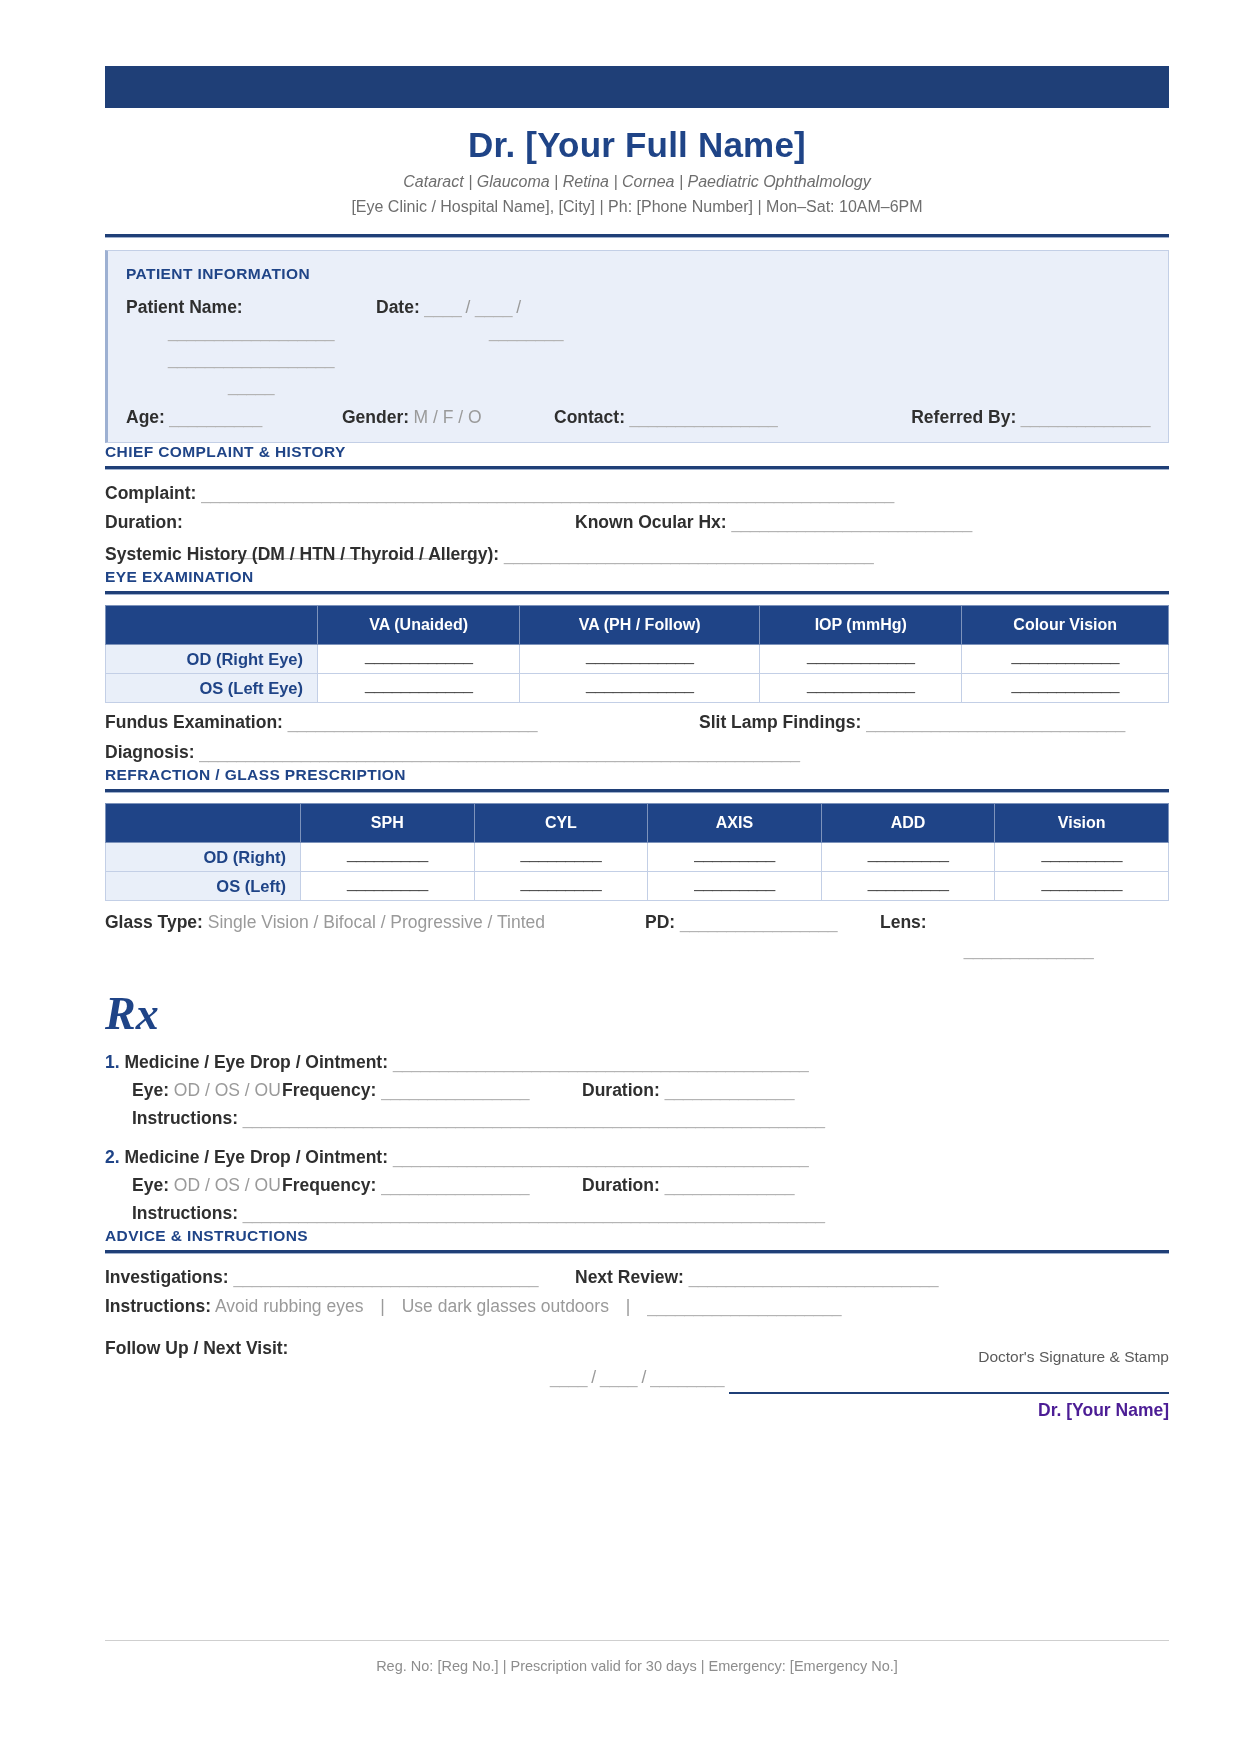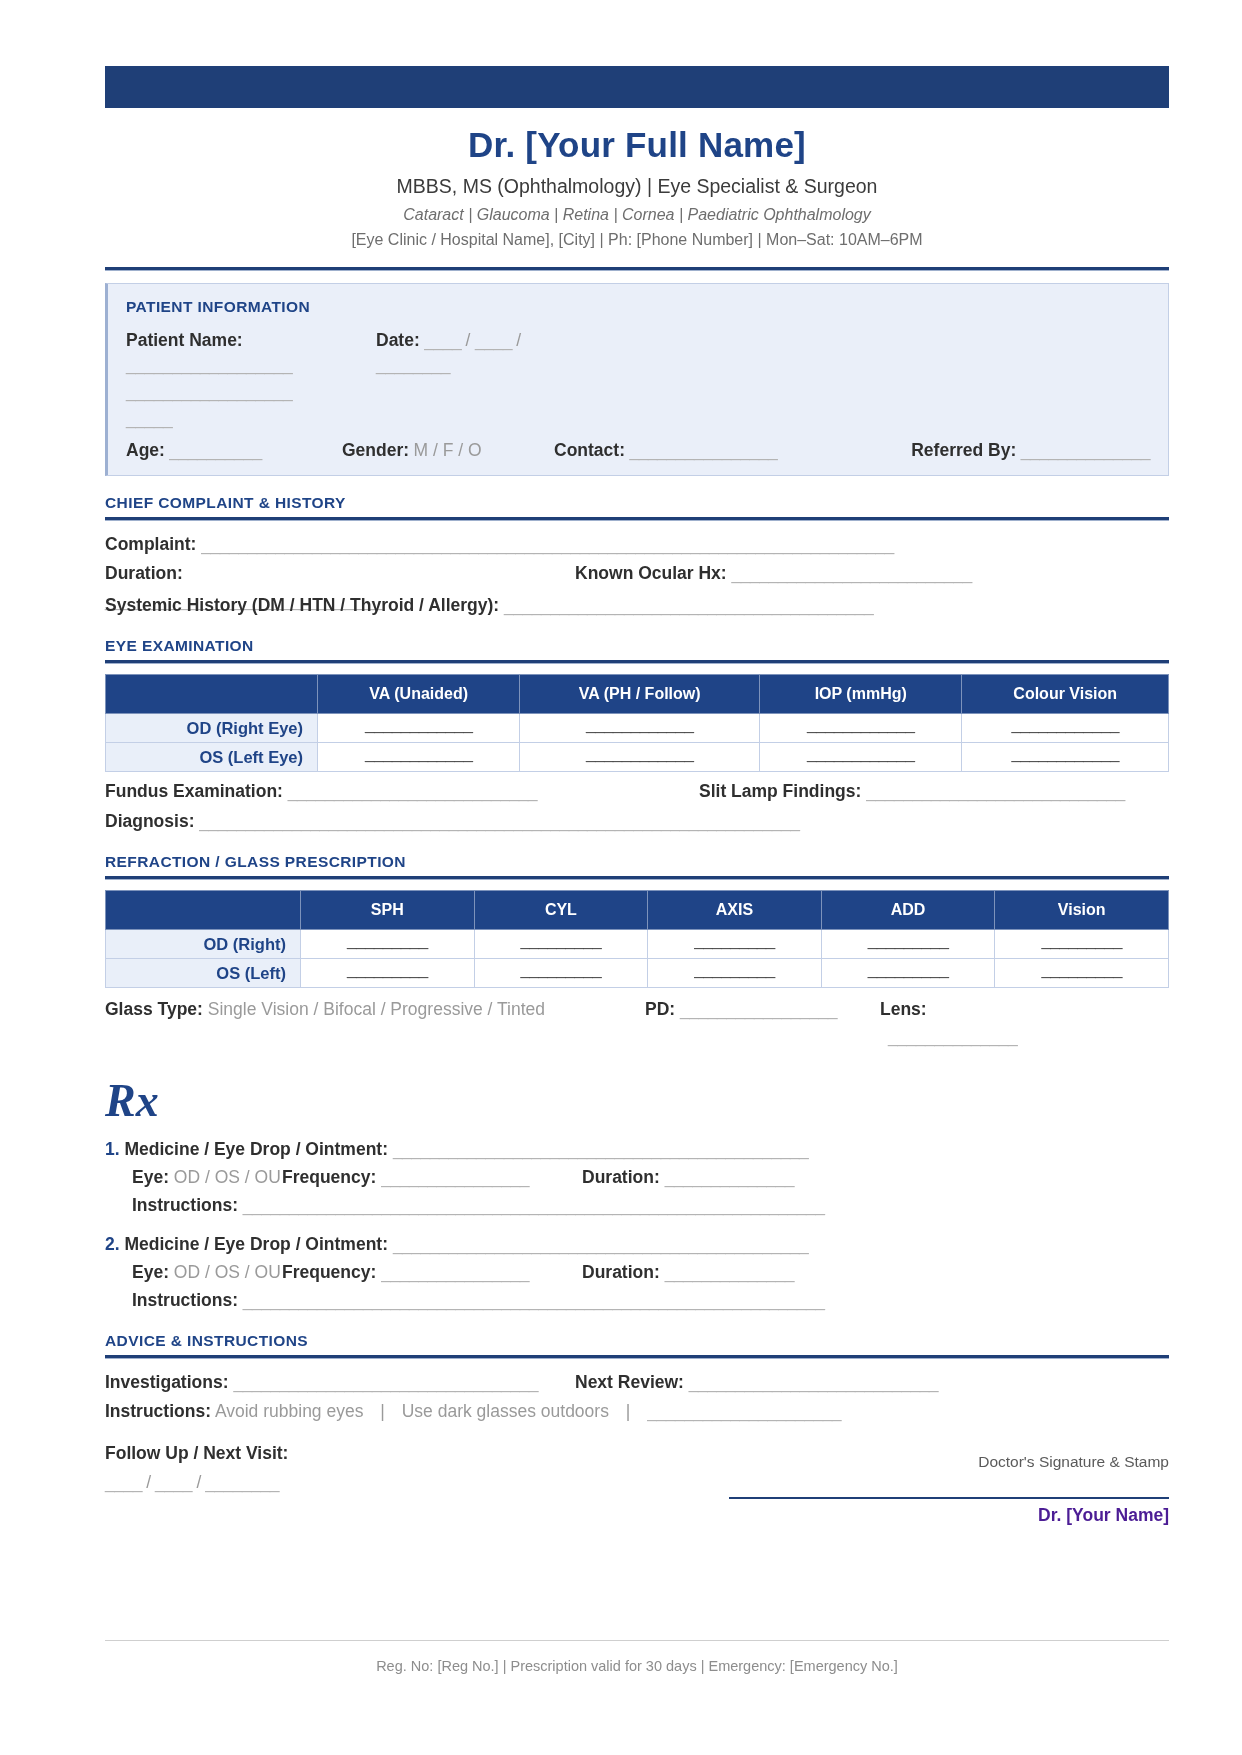--- a/index.html
+++ b/index.html
@@ -85,38 +85,37 @@
   .pt-row1 {
     margin-top: 14px;
     display: flex;
     align-items: flex-start;
   }
   .lbl-b { font-weight: bold; color: #2f2f2f; font-size: 17.5px; }
   .muted { color: #9a9a9a; font-weight: normal; }
   .ul { color: #b4b4b4; letter-spacing: -.5px; }
   .pt-name-block { width: 250px; }
   .pt-date-block { width: 300px; }
-  .wrapline { display:block; color:#b4b4b4; letter-spacing:-.5px; font-size:17.5px; line-height:1.55; }
+  .wrapline { display:block; color:#b4b4b4; letter-spacing:-.5px; font-size:17.5px; line-height:1.55;text-align:center; }
   .pt-row2 {
     margin-top: 8px;
     display: flex;
     align-items: baseline;
   }
   .pt-c1 { width: 216px; }
   .pt-c2 { width: 212px; }
   .pt-c3 { width: 290px; }
   .pt-c4 { flex: 1; }
 
   
   .sec-title {
     color: #1f4487;
     font-size: 15.5px;
     font-weight: bold;
     letter-spacing: .4px;
-    margin-top: 18px;
   }
   .sec-rule {
     margin-top: 5px;
     border-top: 3px solid #1f3f77;
     border-bottom: 1px solid #9fb0cd;
     height: 4px;
     margin-bottom: 10px;
   }
   .line-row { font-size: 17.5px; line-height: 1.55; margin-top: 2px; }
   .flexrow { display:flex; align-items: baseline; }
@@ -208,21 +207,20 @@
 </style>
 </head>
 <body>
 
 <div class="page">
   <div class="sheet">
 
     <div class="topbar"></div>
 
     <div class="doc-name">Dr. [Your Full Name]</div>
-    <div class="doc-qual">MBBS, MS (Ophthalmology)  |  Eye Specialist &amp; Surgeon</div>
     <div class="doc-spec">Cataract  |  Glaucoma  |  Retina  |  Cornea  |  Paediatric Ophthalmology</div>
     <div class="doc-contact">[Eye Clinic / Hospital Name], [City]   |   Ph: [Phone Number]   |   Mon–Sat: 10AM–6PM</div>
 
     <div class="head-rule"></div>
 
     <div class="patient-box">
       <div class="sec-head-blue">PATIENT INFORMATION</div>
 
       <div class="pt-row1">
         <div class="pt-name-block">

